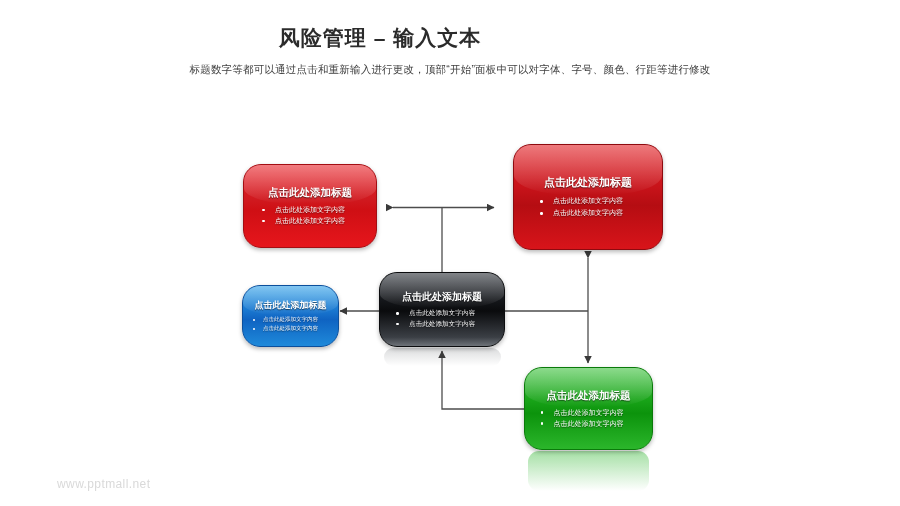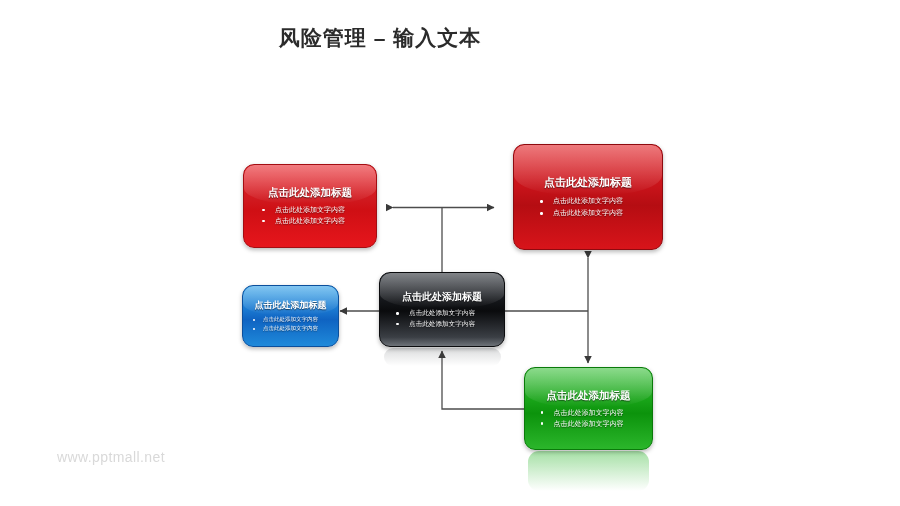--- a/index.html
+++ b/index.html
@@ -31,28 +31,28 @@
     position:absolute;right:26px;top:26px;
     font-size:27px;font-weight:bold;
     color:#ffffff;
     -webkit-text-stroke:1.4px #e2e2e2;
     letter-spacing:-1px;
     line-height:1;
     user-select:none;
   }
 
   .footer{
-    position:absolute;left:57px;top:449px;
-    font-size:14px;color:#d9d9d9;letter-spacing:.4px;text-align:right;
+    position:absolute;left:57px;top:477px;
+    font-size:12px;color:#d9d9d9;letter-spacing:.4px;text-align:right;
   }
 
   
   .node{
     position:absolute;
-    border-radius:11px;
+    border-radius:18px;
     box-sizing:border-box;
     box-shadow:0 2px 4px rgba(0,0,0,.28);
     overflow:hidden;
     z-index:5;
   }
   .node .inner{
     position:relative;z-index:2;
     width:100%;height:100%;
     display:flex;flex-direction:column;
     align-items:center;justify-content:center;
@@ -145,20 +145,21 @@
 
   
   #wires{position:absolute;left:0;top:0;width:900px;height:506px;z-index:3;}
 </style>
 </head>
 <body>
 
 <div class="slide">
 
   <div class="title">风险管理 – 输入文本</div>
+  <div class="subtitle">标题数字等都可以通过点击和重新输入进行更改，顶部“开始”面板中可以对字体、字号、颜色、行距等进行修改</div>
 
   <div class="footer">www.pptmall.net</div>
 
   <div class="reflection" id="refl-dark"></div>
   <div class="reflection" id="refl-green"></div>
 
   <svg id="wires" viewBox="0 0 900 506" xmlns="http://www.w3.org/2000/svg">
     <defs>
       <marker id="ah" markerWidth="7" markerHeight="7" refX="5.6" refY="3" orient="auto">
         <path d="M0,0 L6,3 L0,6 z" fill="#3a3a3a"></path>

